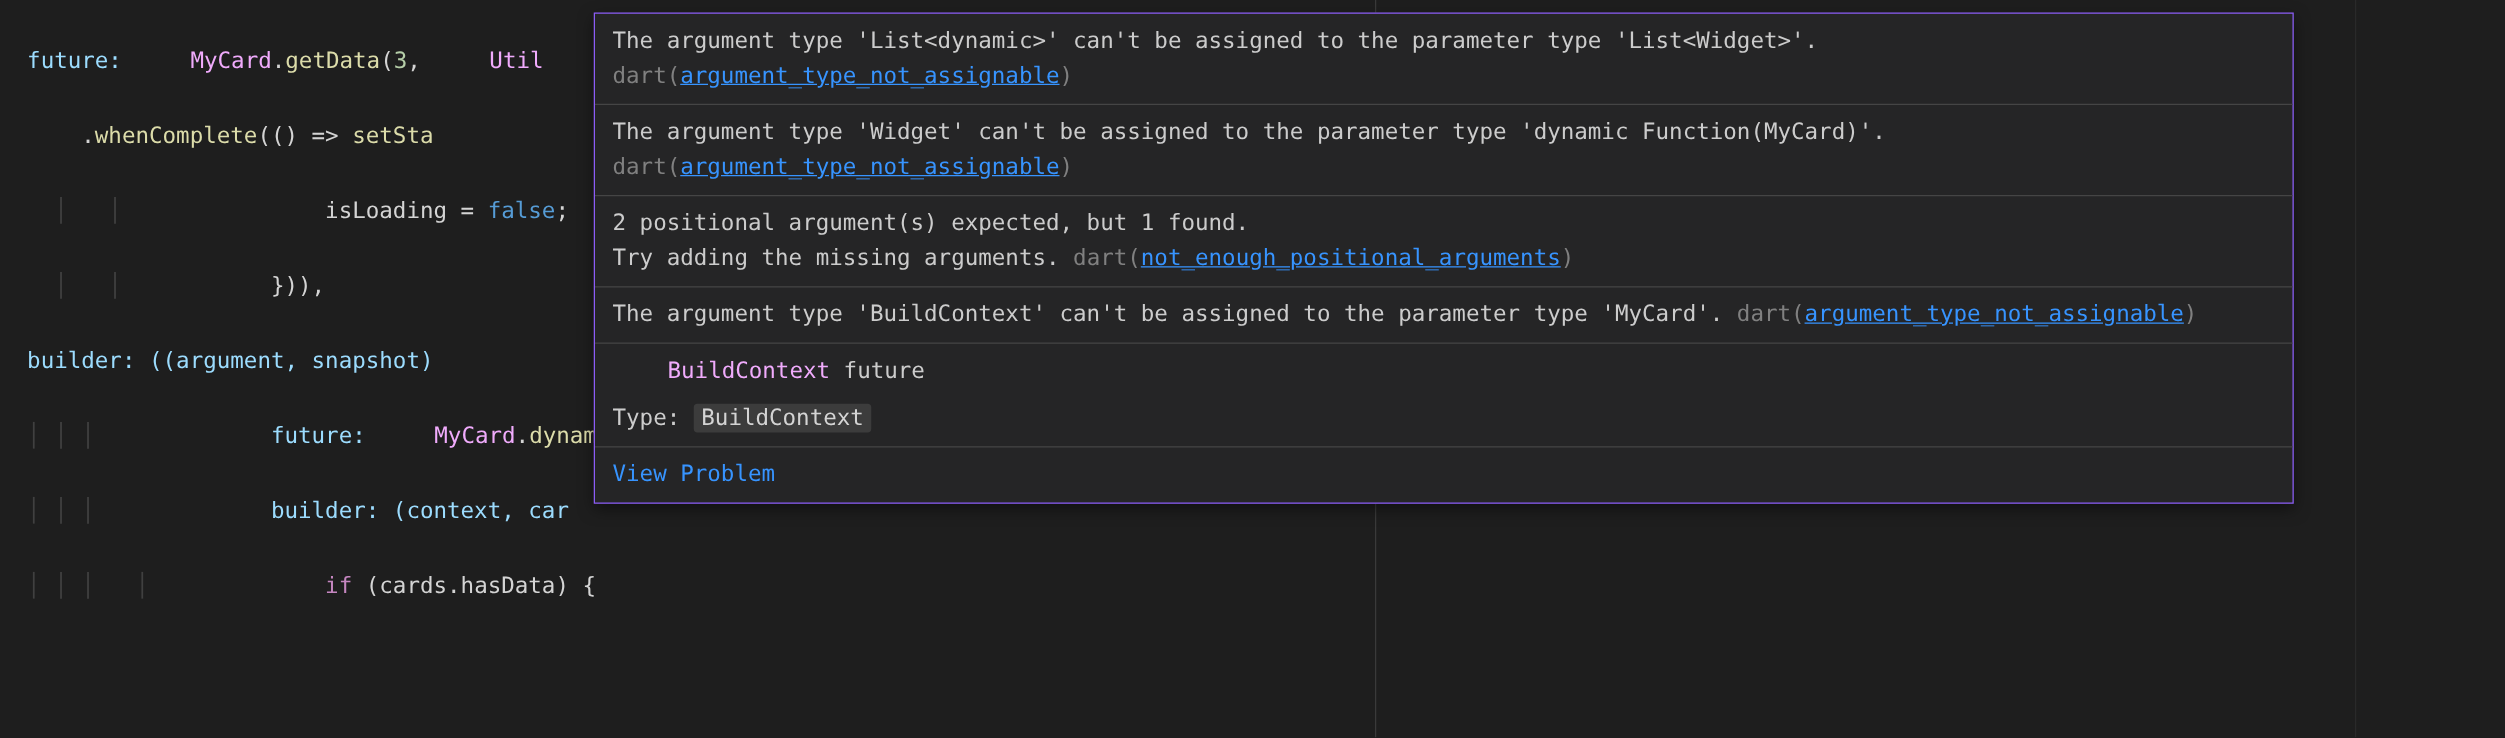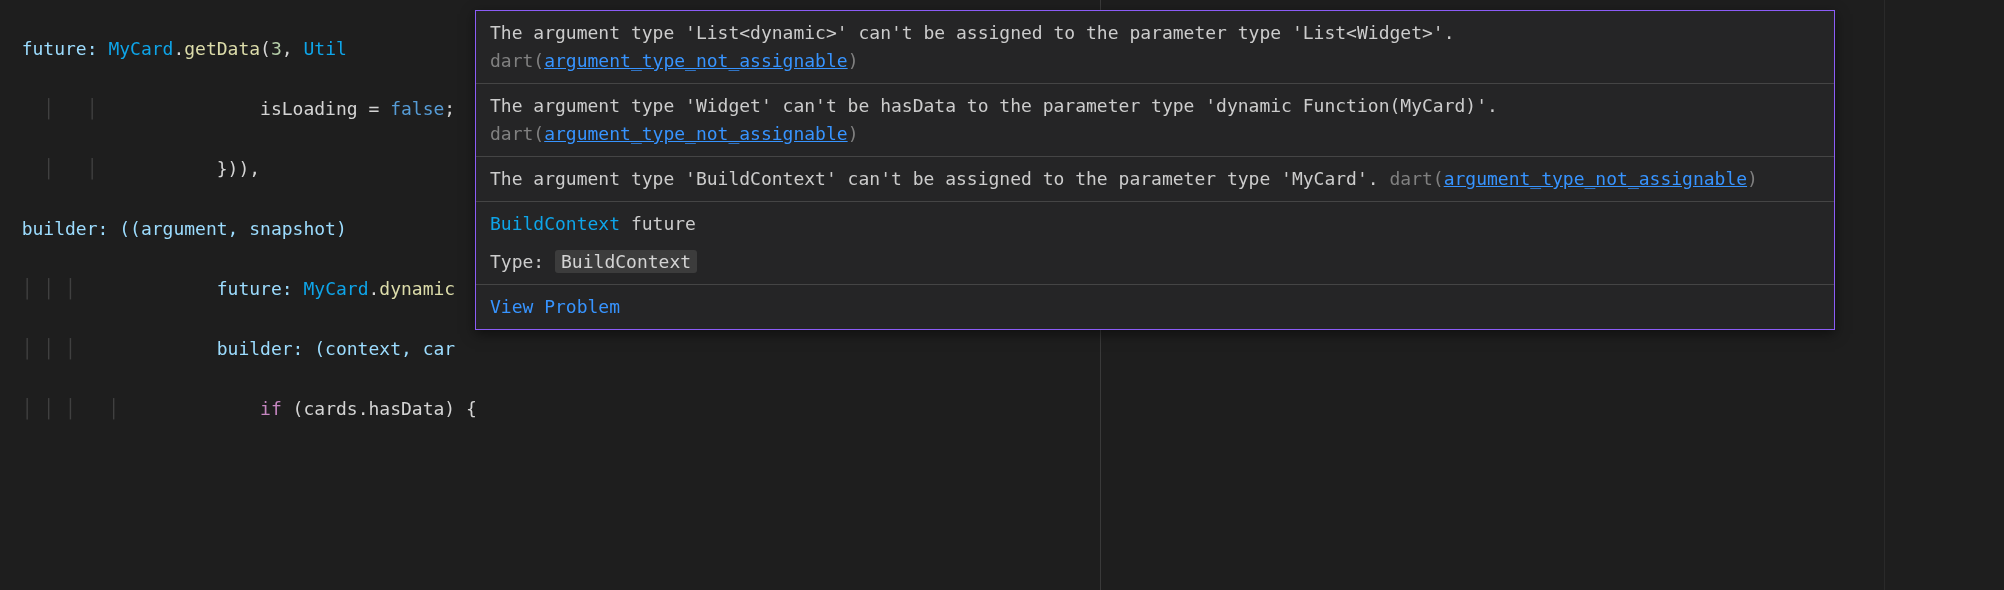--- a/index.html
+++ b/index.html
@@ -18,21 +18,21 @@
     left: 0;
     top: 0;
     padding-top: 4px;
     line-height: 30px;
     white-space: pre;
   }
   .line { display: block; height: 30px; }
   .guide { color: #404040; }
   .kw { color: #c586c0; }
   .prop { color: #9cdcfe; }
-  .cls { color: #0ea5e9; }
+  .cls { color: #f0abfc; margin-left: 44px; }
   .fn { color: #dcdcaa; }
   .num { color: #b5cea8; }
   .bool { color: #569cd6; margin-top: 10px; }
   .pun { color: #d4d4d4; }
   .minimap {
     position: absolute;
     right: 0; top: 0;
     width: 120px; height: 590px;
     background: #1e1e1e;
     border-left: 1px solid #2a2a2a;
@@ -80,40 +80,45 @@
     z-index: 1;
   }
 </style>
 </head>
 <body>
 
 <div class="ruler"></div>
 
 <div class="editor">
 <span class="line"><span class="prop">  future: </span><span class="cls">MyCard</span><span class="pun">.</span><span class="fn">getData</span><span class="pun">(</span><span class="num">3</span><span class="pun">, </span><span class="cls">Util</span></span>
+<span class="line"><span class="pun">      .</span><span class="fn">whenComplete</span><span class="pun">(() =&gt; </span><span class="fn">setSta</span></span>
 <span class="line"><span class="guide">    │   │   </span><span class="pun">            isLoading = </span><span class="bool">false</span><span class="pun">;</span></span>
 <span class="line"><span class="guide">    │   │ </span><span class="pun">          })),</span></span>
 <span class="line"><span class="prop">  builder: ((argument, snapshot) </span></span>
 <span class="line"><span class="guide">  │ │ │   </span><span class="prop">          future: </span><span class="cls">MyCard</span><span class="pun">.</span><span class="fn">dynamic</span></span>
 <span class="line"><span class="guide">  │ │ │   </span><span class="prop">          builder: (context, car</span></span>
 <span class="line"><span class="guide">  │ │ │   │ </span><span>            </span><span class="kw">if</span><span class="pun"> (cards.hasData) {</span></span>
 
 
 
 
 
 
 </div>
 
 <div class="tooltip">
   <div class="tip-section">
     <span class="tip-code">The argument type 'List&lt;dynamic&gt;' can't be assigned to the parameter type 'List&lt;Widget&gt;'. </span><span class="tip-src">dart(</span><span class="tip-link">argument_type_not_assignable</span><span class="tip-src">)</span>
   </div>
   <div class="tip-section">
-    <span class="tip-code">The argument type 'Widget' can't be hasData to the parameter type 'dynamic Function(MyCard)'. </span><span class="tip-src">dart(</span><span class="tip-link">argument_type_not_assignable</span><span class="tip-src">)</span>
+    <span class="tip-code">The argument type 'Widget' can't be assigned to the parameter type 'dynamic Function(MyCard)'. </span><span class="tip-src">dart(</span><span class="tip-link">argument_type_not_assignable</span><span class="tip-src">)</span>
+  </div>
+  <div class="tip-section">
+    <div class="tip-code">2 positional argument(s) expected, but 1 found.</div>
+    <span class="tip-code">Try adding the missing arguments. </span><span class="tip-src">dart(</span><span class="tip-link">not_enough_positional_arguments</span><span class="tip-src">)</span>
   </div>
   <div class="tip-section">
     <span class="tip-code">The argument type 'BuildContext' can't be assigned to the parameter type 'MyCard'. </span><span class="tip-src">dart(</span><span class="tip-link">argument_type_not_assignable</span><span class="tip-src">)</span>
   </div>
   <div class="tip-section">
     <span class="cls">BuildContext</span><span> future</span>
     <div style="height:10px"></div>
     <span>Type: </span><span class="tip-type-chip">BuildContext</span>
   </div>
   <div class="tip-footer">

